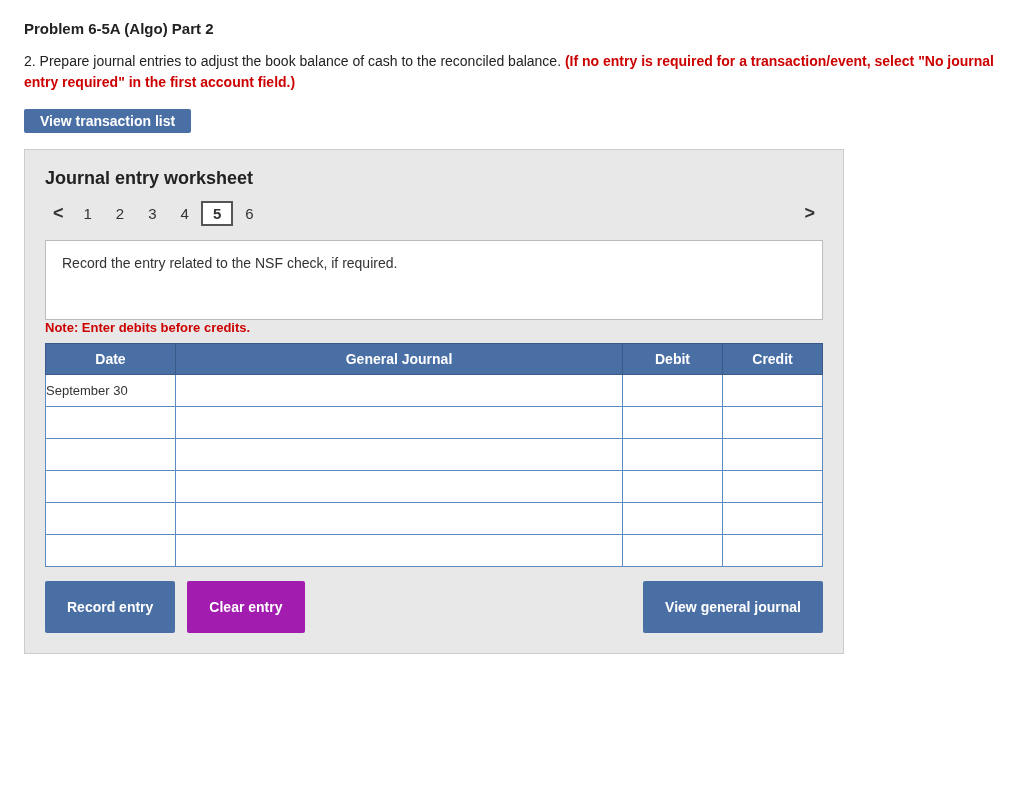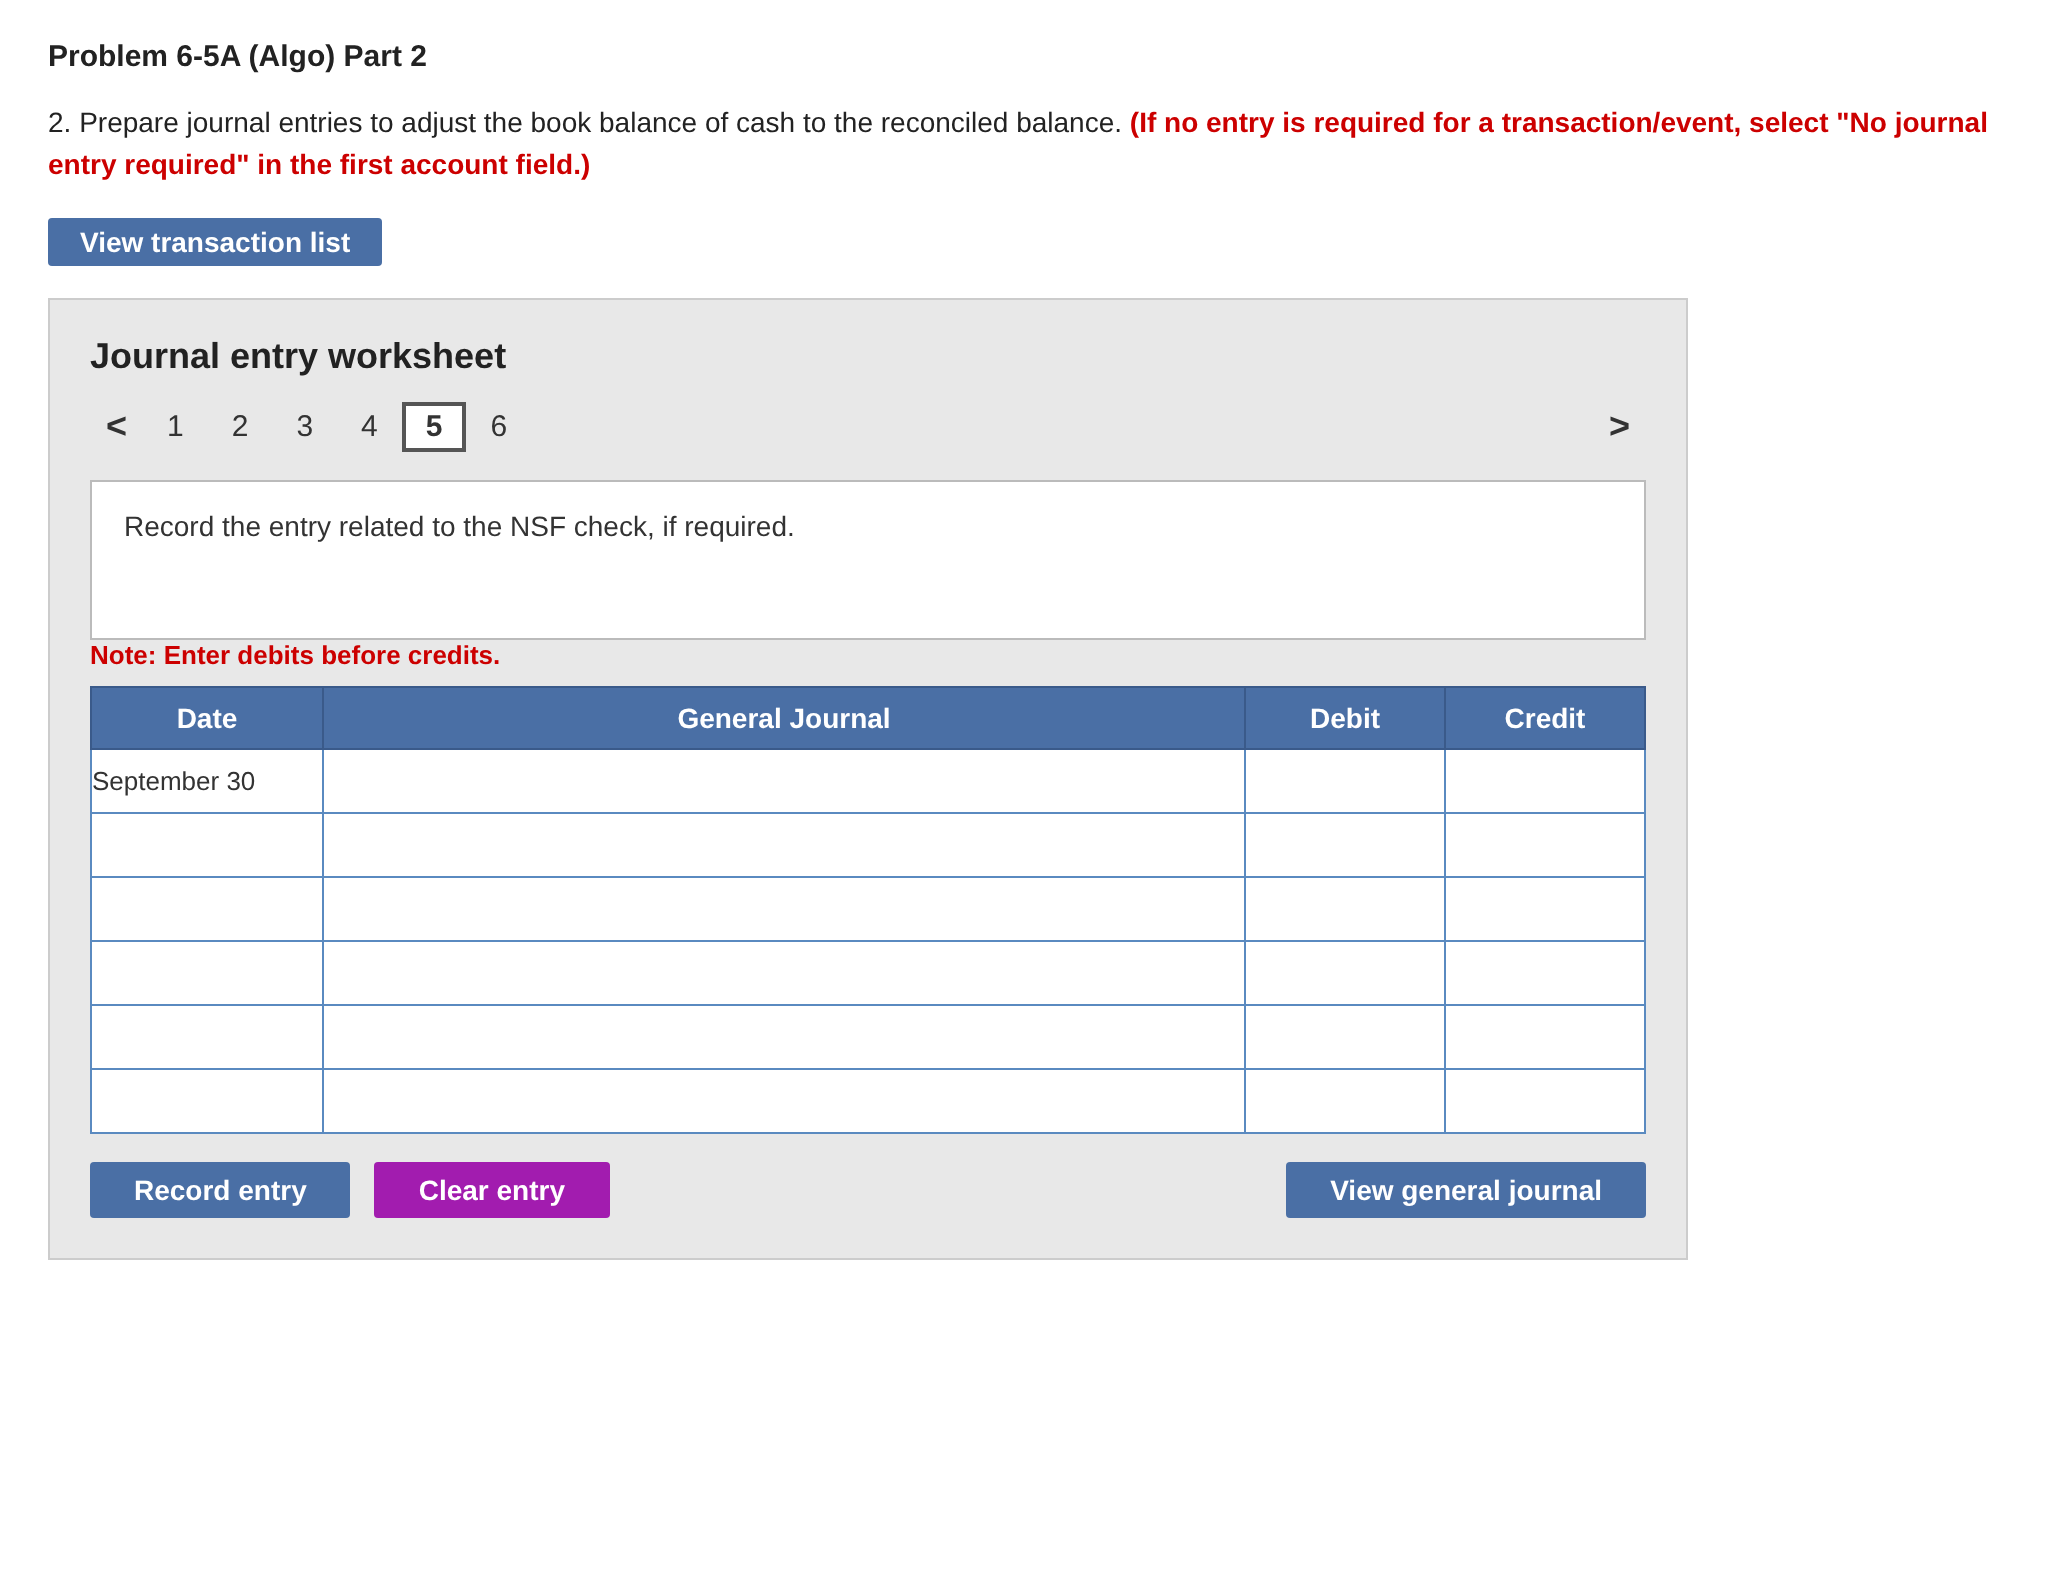--- a/index.html
+++ b/index.html
@@ -101,21 +101,21 @@
       background: #4a6fa5;
       color: #fff;
       font-weight: bold;
       font-size: 14px;
       padding: 7px 10px;
       border: 1px solid #3a5a8a;
       text-align: center;
     }
     .journal-table thead tr th:first-child {
       text-align: center;
-      width: 116px;
+      width: 130px;
     }
     .journal-table thead tr th:nth-child(2) {
       text-align: center;
     }
     .journal-table thead tr th:nth-child(3),
     .journal-table thead tr th:nth-child(4) {
       width: 100px;
     }
     .journal-table tbody tr td {
       border: 1px solid #5a8ac0;
@@ -136,21 +136,21 @@
       font-size: 13px;
       color: #333;
     }
     .buttons-row {
       display: flex;
       align-items: center;
       margin-top: 14px;
       gap: 12px;
     }
     .btn-record, .btn-clear, .btn-view-journal {
-      padding: 6px 22px;
+      padding: 18px 22px;
       font-size: 14px;
       font-weight: bold;
       color: #fff;
       border: none;
       cursor: pointer;
       border-radius: 2px;
     }
     .btn-record {
       background: #4a6fa5;
     }

